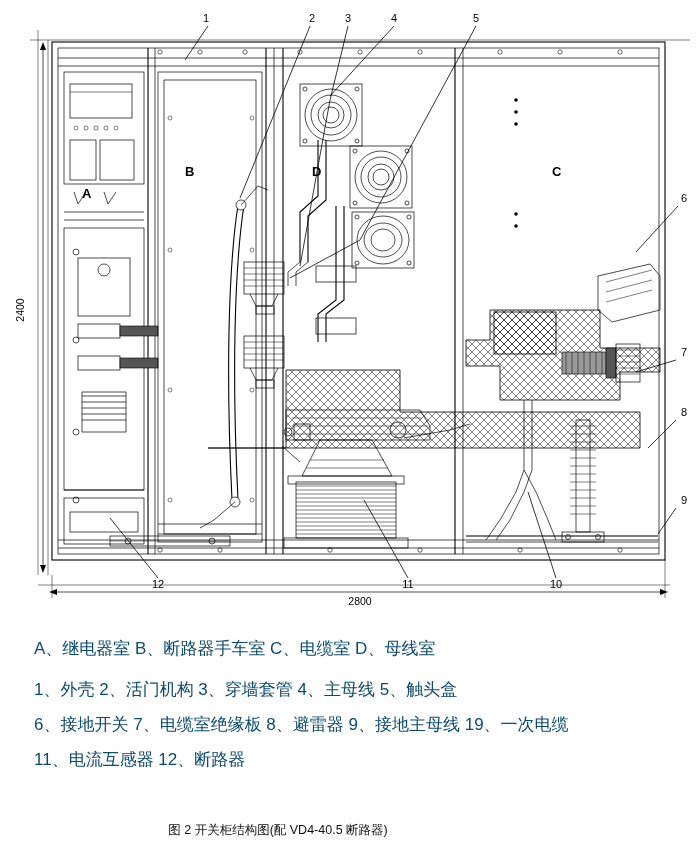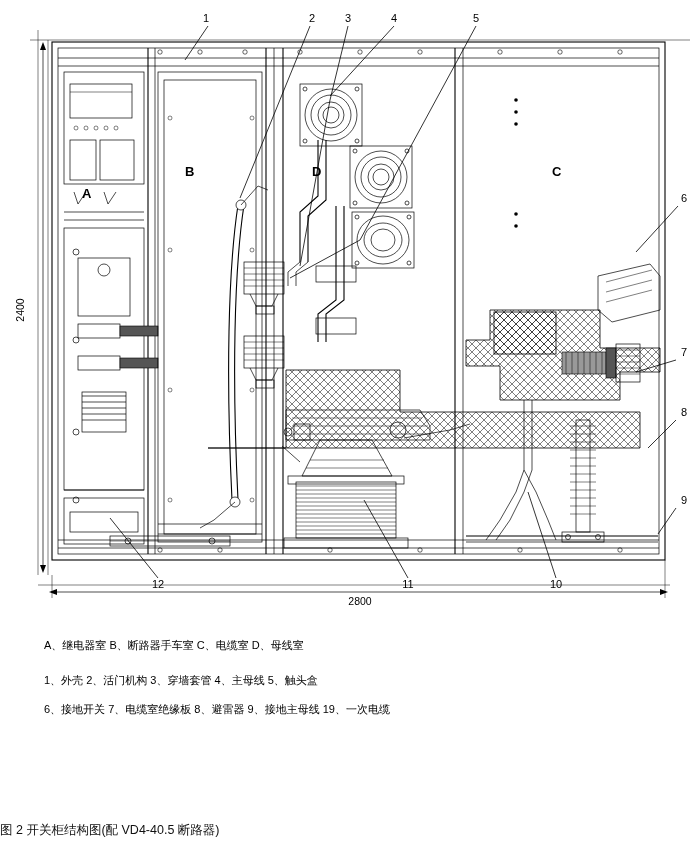--- a/index.html
+++ b/index.html
@@ -1,22 +1,22 @@
 <!DOCTYPE html>
 <html><head>
 <meta charset="utf-8">
 <style>
   html,body{margin:0;padding:0;background:#ffffff;}
   body{width:700px;height:864px;font-family:"Liberation Sans",sans-serif;color:#111;position:relative;overflow:hidden;}
   #sheet{position:absolute;left:0;top:0;width:700px;height:864px;}
   svg.drawing{position:absolute;left:0;top:0;width:700px;height:620px;}
-  .legend{position:absolute;left:44px;top:640px;width:640px;font-size:11px;line-height:1;color:#000000;}
+  .legend{position:absolute;left:34px;top:640px;width:640px;font-size:17px;line-height:1;color:#0c4a6e;}
   .legend .row{margin-bottom:18px;white-space:nowrap;}
   .legend .row span{display:inline-block;}
-  .caption{position:absolute;left:0;top:822px;width:556px;text-align:left;font-size:12.5px;}
+  .caption{position:absolute;left:0;top:822px;width:556px;text-align:center;font-size:12.5px;}
   .lbl{font-size:11px;font-family:"Liberation Sans",sans-serif;}
   .dimtxt{font-size:10.5px;}
   .roomtxt{font-size:13px;font-weight:bold;}
   .ptr{stroke:#000;stroke-width:0.8;fill:none;}
   .thin{stroke:#000;stroke-width:0.7;fill:none;}
   .thin2{stroke:#000;stroke-width:1.1;fill:none;}
   .hair{stroke:#000;stroke-width:0.5;fill:none;}
   .fillwhite{fill:#fff;stroke:#000;stroke-width:0.7;}
   .dark{fill:#555;stroke:#000;stroke-width:0.6;}
   .med{fill:#999;stroke:#000;stroke-width:0.6;}
@@ -308,16 +308,17 @@
     <text class="roomtxt" x="82" y="198">A</text>
     <text class="roomtxt" x="185" y="176">B</text>
     <text class="roomtxt" x="552" y="176">C</text>
     <text class="roomtxt" x="312" y="176">D</text>
   </svg>
 
   <div class="legend">
     <div class="row"><span>A、继电器室      B、断路器手车室        C、电缆室       D、母线室</span></div>
     <div class="row" style="margin-top:24px;"><span>1、外壳     2、活门机构     3、穿墙套管    4、主母线    5、触头盒</span></div>
     <div class="row"><span>6、接地开关    7、电缆室绝缘板    8、避雷器    9、接地主母线    19、一次电缆</span></div>
+    <div class="row"><span>11、电流互感器    12、断路器</span></div>
   </div>
 
   <div class="caption">图 2   开关柜结构图(配 VD4-40.5 断路器)</div>
 </div>
 
 </body></html>

